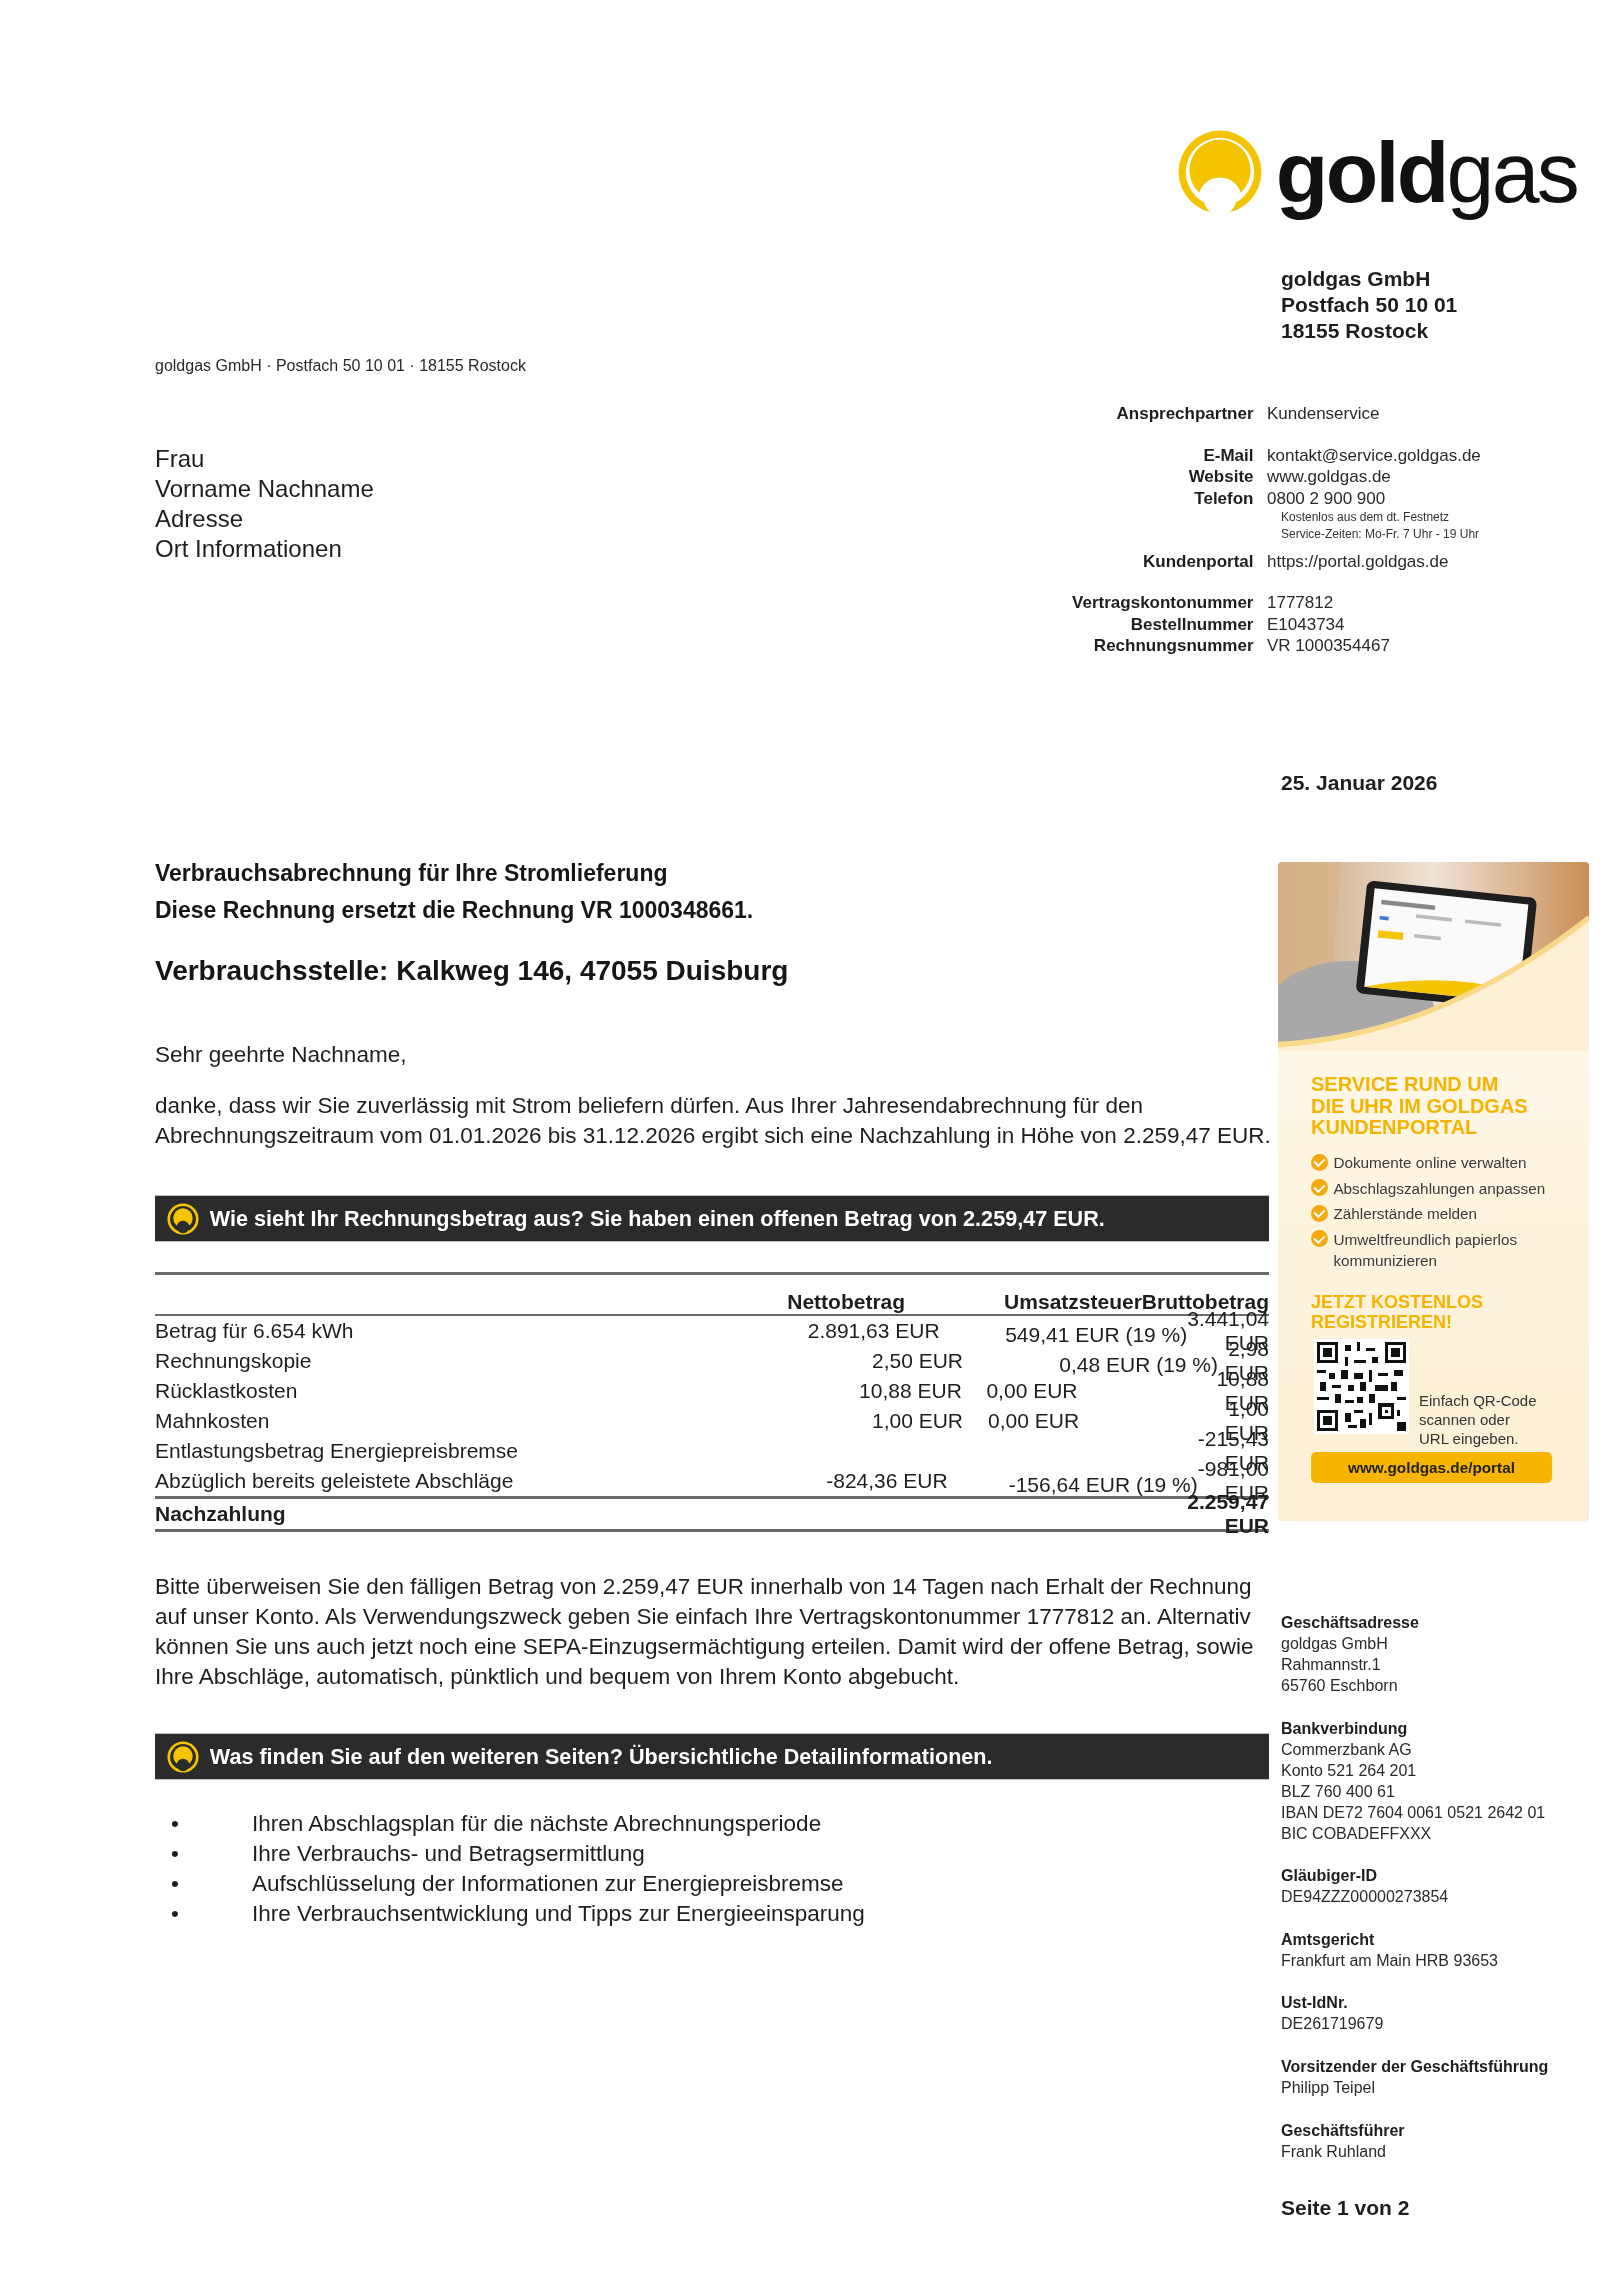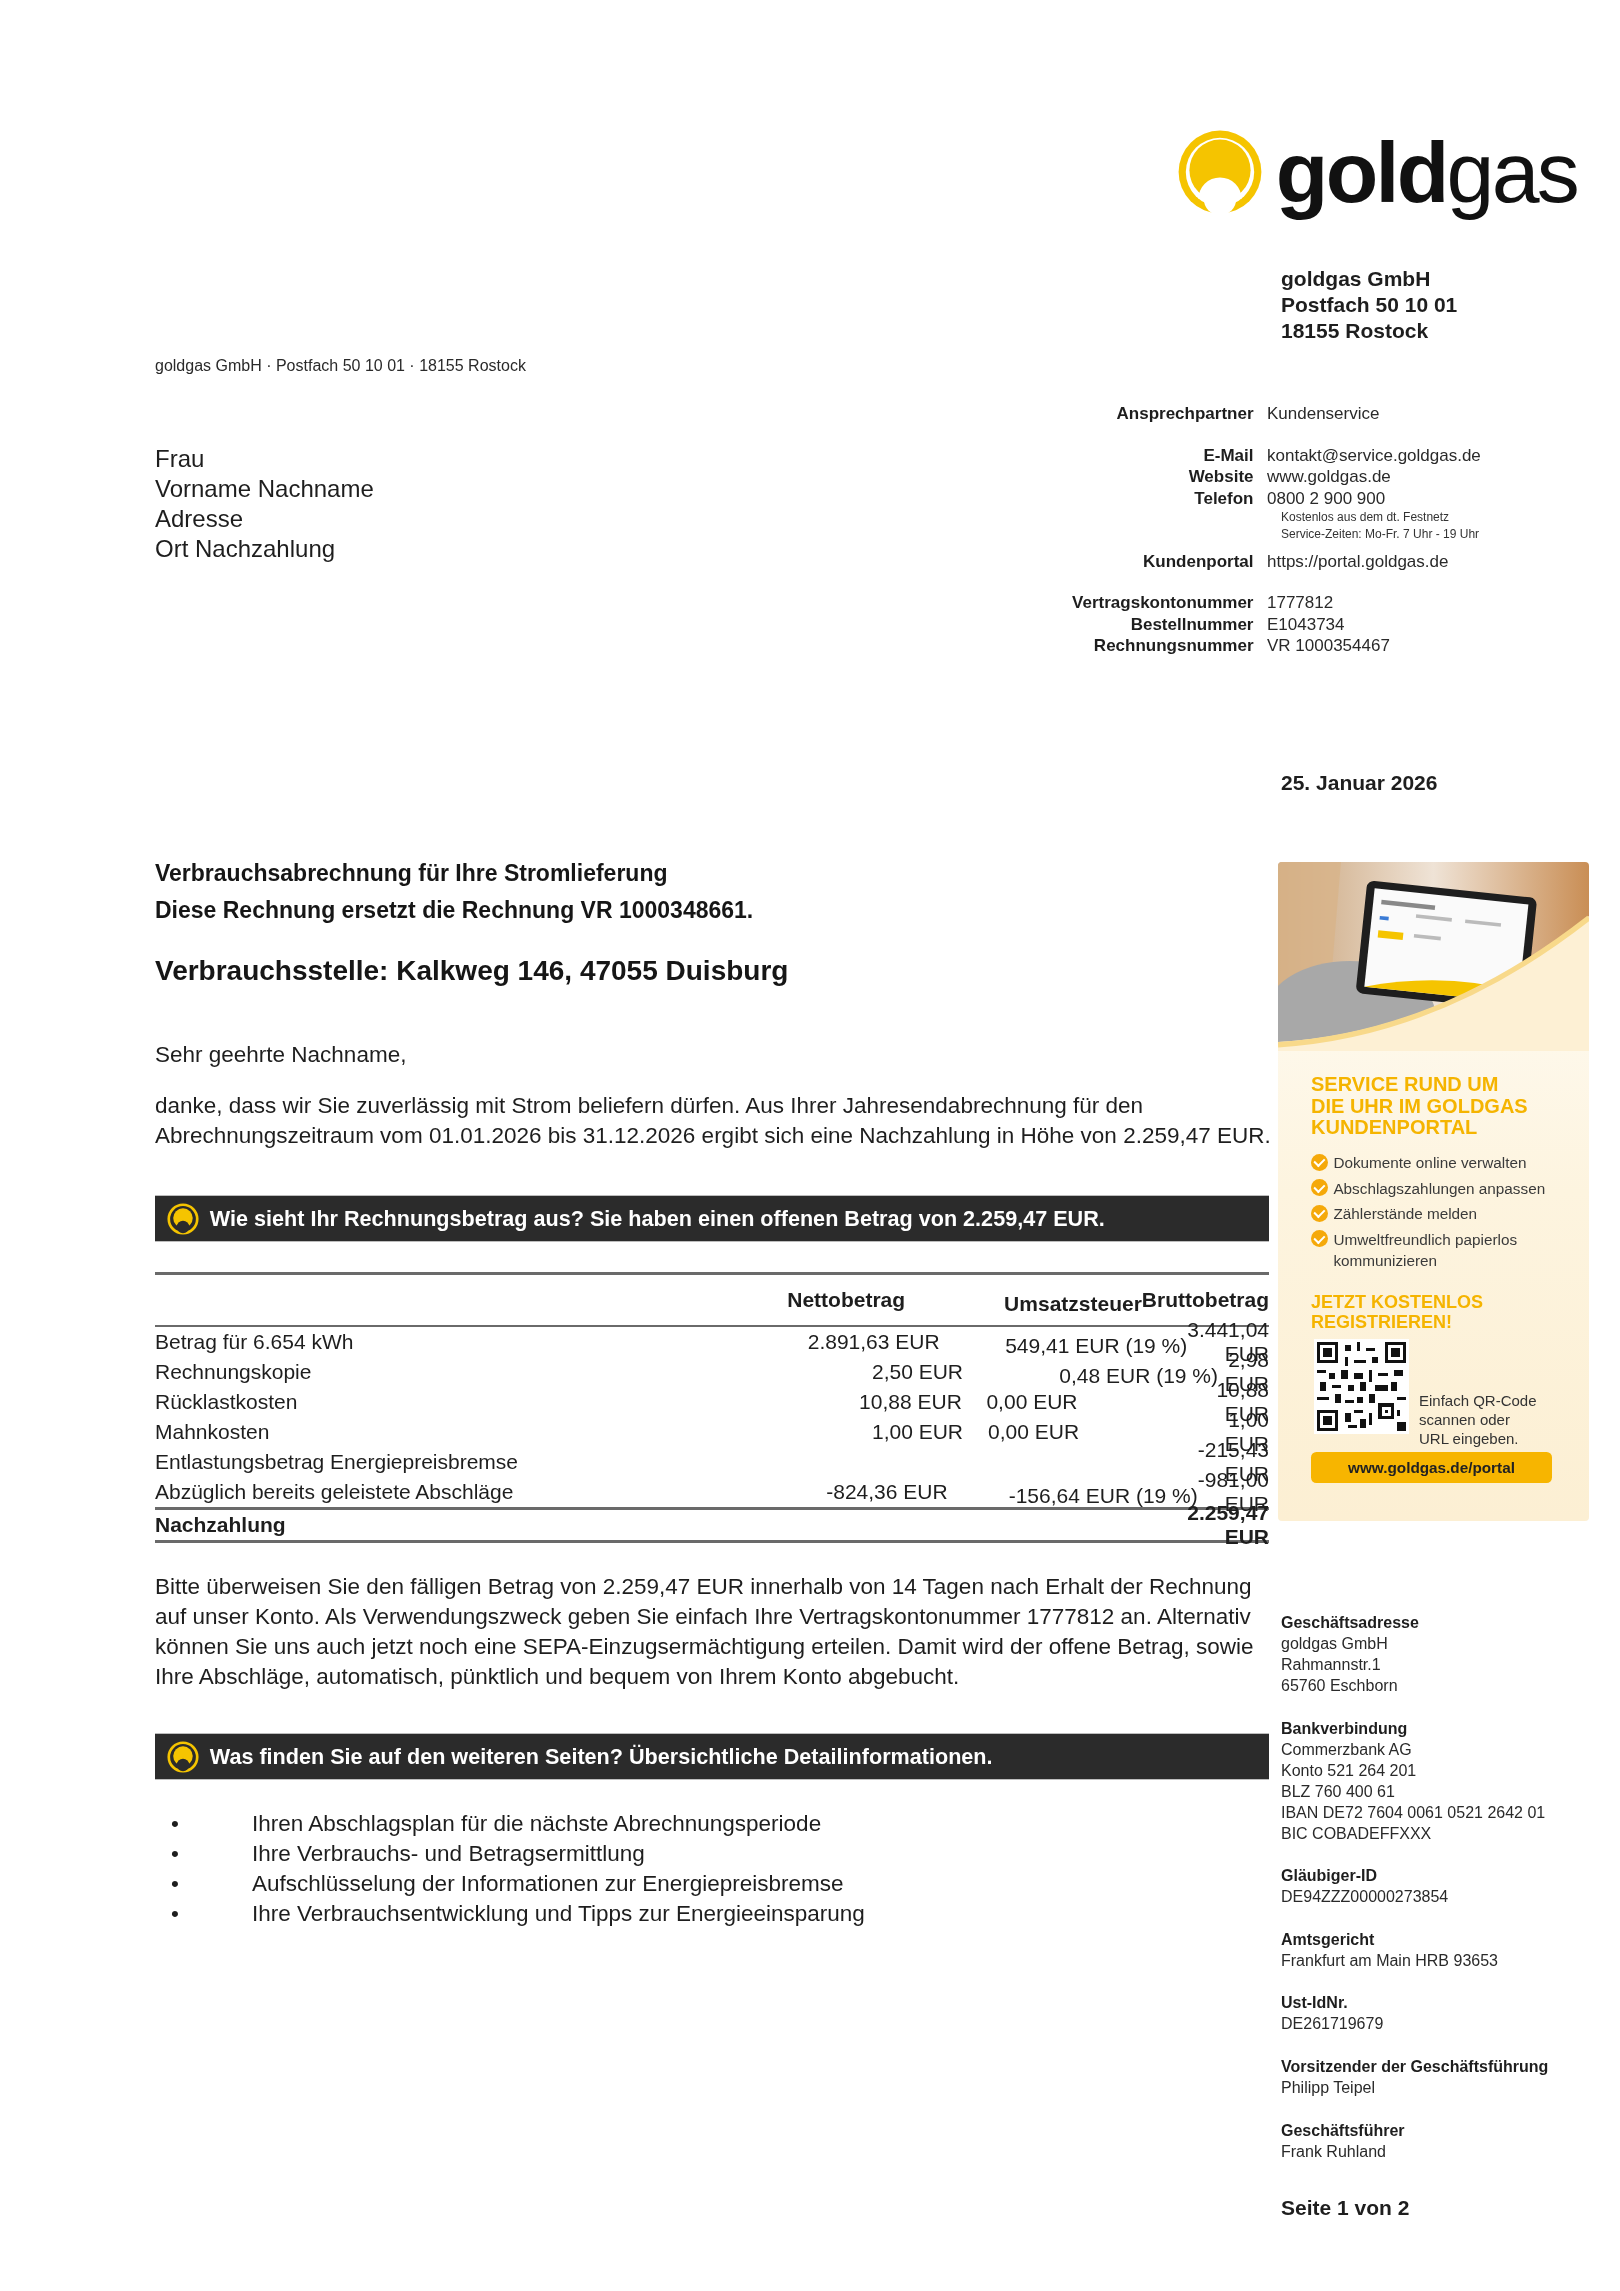--- a/index.html
+++ b/index.html
@@ -40,21 +40,21 @@
     .banner { left: 155px; width: 1114px; height: 47px; background: #2b2b2b; display: flex; align-items: center; padding-left: 12px; border-top: 1.8px solid #bdbdbd; border-bottom: 1.8px solid #bdbdbd; }
     .banner1 { top: 1195px; }
     .banner2 { top: 1733px; }
     .banner-icon { width: 32px; height: 32px; flex: 0 0 32px; }
     .banner-text { color: #ffffff; font-size: 21.6px; font-weight: 700; margin-left: 10.8px; }
 
     
     .tbl { left: 155px; top: 1272px; width: 1114px; font-size: 21px; color: #1e1e1e; }
     .tbl .rule { height: 2.7px; background: #6a6a6a; }
     .tbl .row { display: flex; height: 30px; align-items: center; }
-    .tbl .head { font-weight: 700; height: 50px; }
+    .tbl .head { font-weight: 700; height: 39px; align-items: flex-end; }
     .tbl .c0 { width: 504px; }
     .tbl .c1 { width: 304px; text-align: right; }
     .tbl .c2 { width: 255px; text-align: right; padding-right: 0; }
     .tbl .c2 .inner { display: inline-block; text-align: left; width: 230px; }
     .tbl .c2h { width: 255px; text-align: right; margin-top: 8px; }
     .tbl .c3 { flex: 1; text-align: right; }
     .tbl .total { font-weight: 700; }
 
     .bullets { left: 171px; top: 1809px; font-size: 22.5px; line-height: 30px; color: #1e1e1e; }
     .bullets li { list-style: none; display: flex; }
@@ -98,21 +98,21 @@
   <div>Postfach 50 10 01</div>
   <div>18155 Rostock</div>
 </div>
 
 <div class="abs sender-line">goldgas GmbH · Postfach 50 10 01 · 18155 Rostock</div>
 
 <div class="abs recipient">
   <div>Frau</div>
   <div>Vorname Nachname</div>
   <div>Adresse</div>
-  <div>Ort Nachzahlung</div>
+  <div>Ort Informationen</div>
 </div>
 
 <div class="abs info">
   <div class="info-row">
     <span class="k">Ansprechpartner</span>
     <span class="v">Kundenservice</span>
   </div>
   <div class="gap"></div>
   <div class="info-row">
     <span class="k">E-Mail</span>

